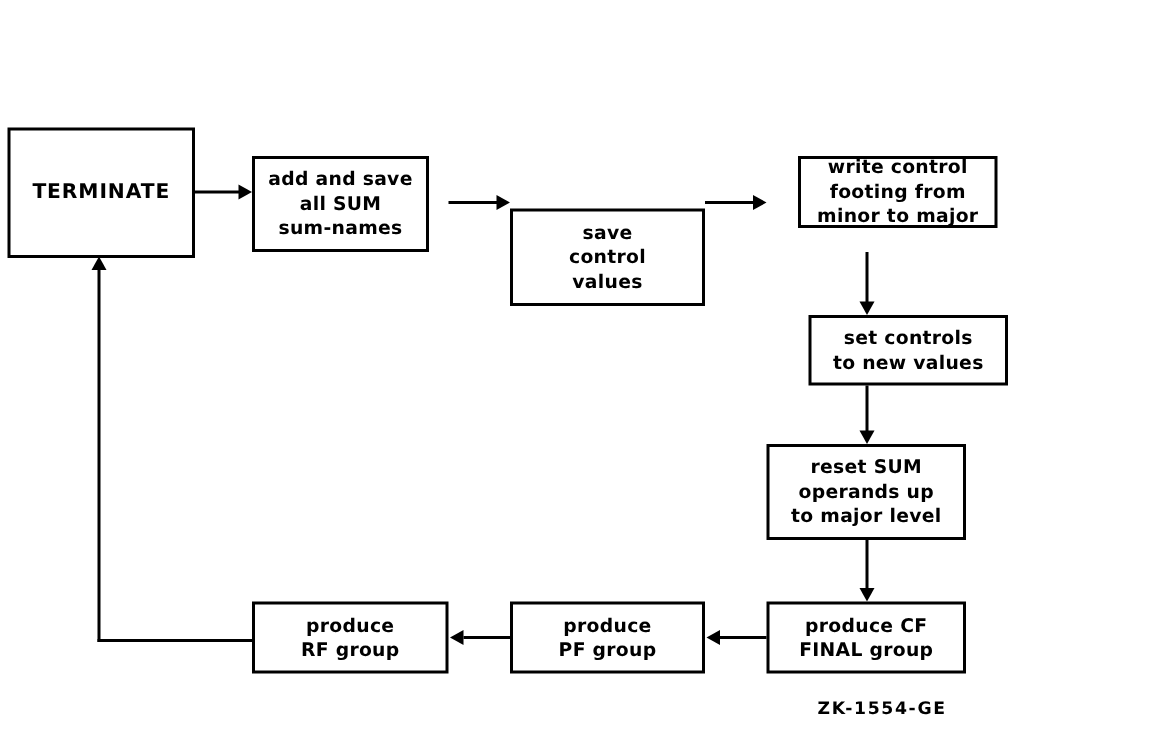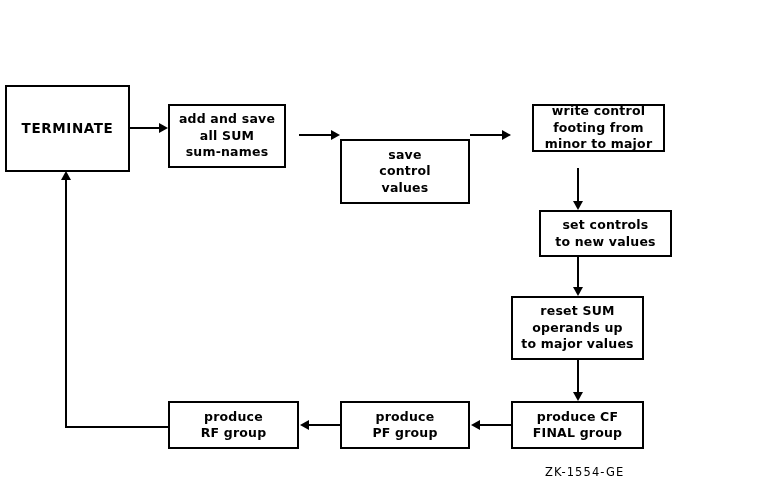--- a/index.html
+++ b/index.html
@@ -70,21 +70,21 @@
   .arrowhead.up {
     border-left: 5px solid transparent;
     border-right: 5px solid transparent;
     border-bottom: 9px solid #000000;
   }
   .figure-label {
     position: absolute;
     color: #000000;
     font-family: "DejaVu Sans", sans-serif;
     font-size: 11.5px;
-    font-weight: normal;
+    font-weight: bold;
     letter-spacing: 1.1px;
     white-space: nowrap;
   }
 </style>
 </head>
 <body>
 
 <div id="canvas">
 
   <div class="node terminate" style="left:5px; top:85px; width:125px; height:87px;">TERMINATE</div>
@@ -99,21 +99,21 @@
 
   <div class="node" style="left:532px; top:104px; width:133px; height:48px;">write control
 footing from
 minor to major</div>
 
   <div class="node" style="left:511px; top:210px; width:133px; height:47px;margin-left:28px;">set controls
 to new values</div>
 
   <div class="node" style="left:511px; top:296px; width:133px; height:64px;">reset SUM
 operands up
-to major values</div>
+to major level</div>
 
   <div class="node" style="left:511px; top:401px; width:133px; height:48px;">produce CF
 FINAL group</div>
 
   <div class="node" style="left:340px; top:401px; width:130px; height:48px;">produce
 PF group</div>
 
   <div class="node" style="left:168px; top:401px; width:131px; height:48px;">produce
 RF group</div>
 

